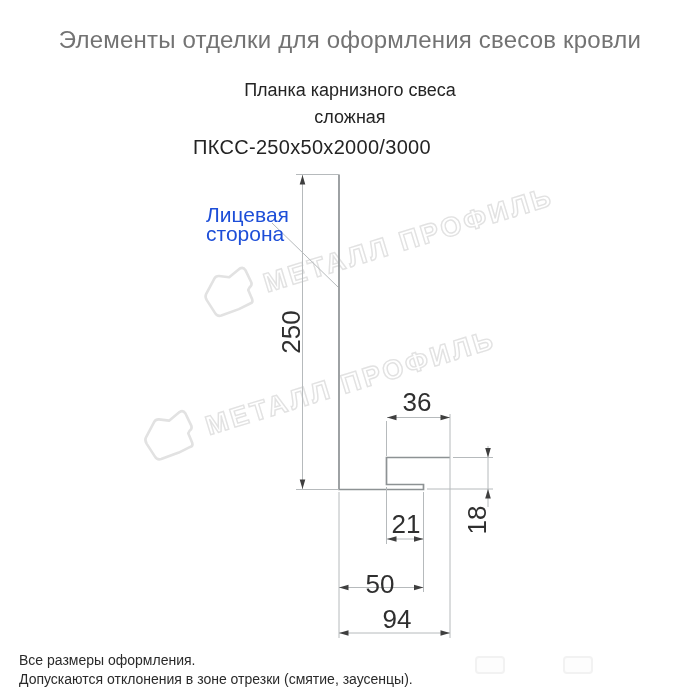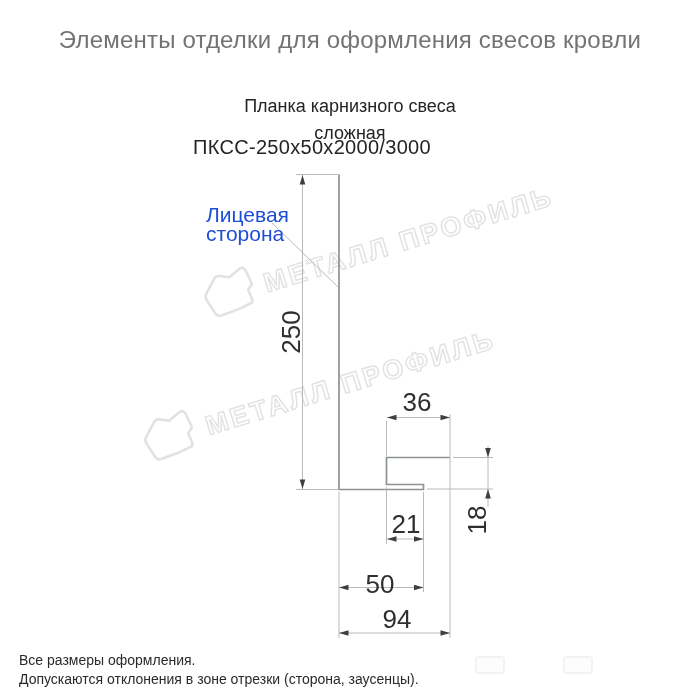--- a/index.html
+++ b/index.html
@@ -7,21 +7,21 @@
     position:relative;width:700px;height:700px;background:#ffffff;overflow:hidden;
     font-family:"Liberation Sans","DejaVu Sans",sans-serif;
   }
   .abs{position:absolute;}
   .title{
     left:0;top:26px;width:700px;text-align:center;
     font-size:24px;color:#737373;letter-spacing:0.2px;white-space:nowrap;
   }
   .subtitle{
     left:0;top:77px;width:700px;text-align:center;
-    font-size:18px;line-height:27px;color:#242424;margin-top:16px;
+    font-size:18px;line-height:27px;color:#242424;
   }
   .model{
     left:0;top:136px;width:624px;text-align:center;
     font-size:20px;color:#242424;letter-spacing:0.3px;
   }
   .face-label{
     left:206px;top:206px;width:70px;text-align:center;
     font-size:21px;line-height:18.5px;color:#1d4ed8;
   }
   .dim{
@@ -139,15 +139,15 @@
   </div>
 
   <div class="abs dim rot" style="left:291px;top:332px;">250</div>
   <div class="abs dim" style="left:417px;top:402px;">36</div>
   <div class="abs dim rot" style="left:477px;top:520px;">18</div>
   <div class="abs dim" style="left:406px;top:524px;">21</div>
   <div class="abs dim" style="left:380px;top:572px;margin-top:12px;">50</div>
   <div class="abs dim" style="left:397px;top:619px;">94</div>
 
   <div class="abs footnote" style="top:652px;">Все размеры оформления.</div>
-  <div class="abs footnote" style="top:671px;">Допускаются отклонения в зоне отрезки (сторона, заусенцы).</div>
+  <div class="abs footnote" style="top:671px;">Допускаются отклонения в зоне отрезки (смятие, заусенцы).</div>
 
 </div>
 
 </body></html>

